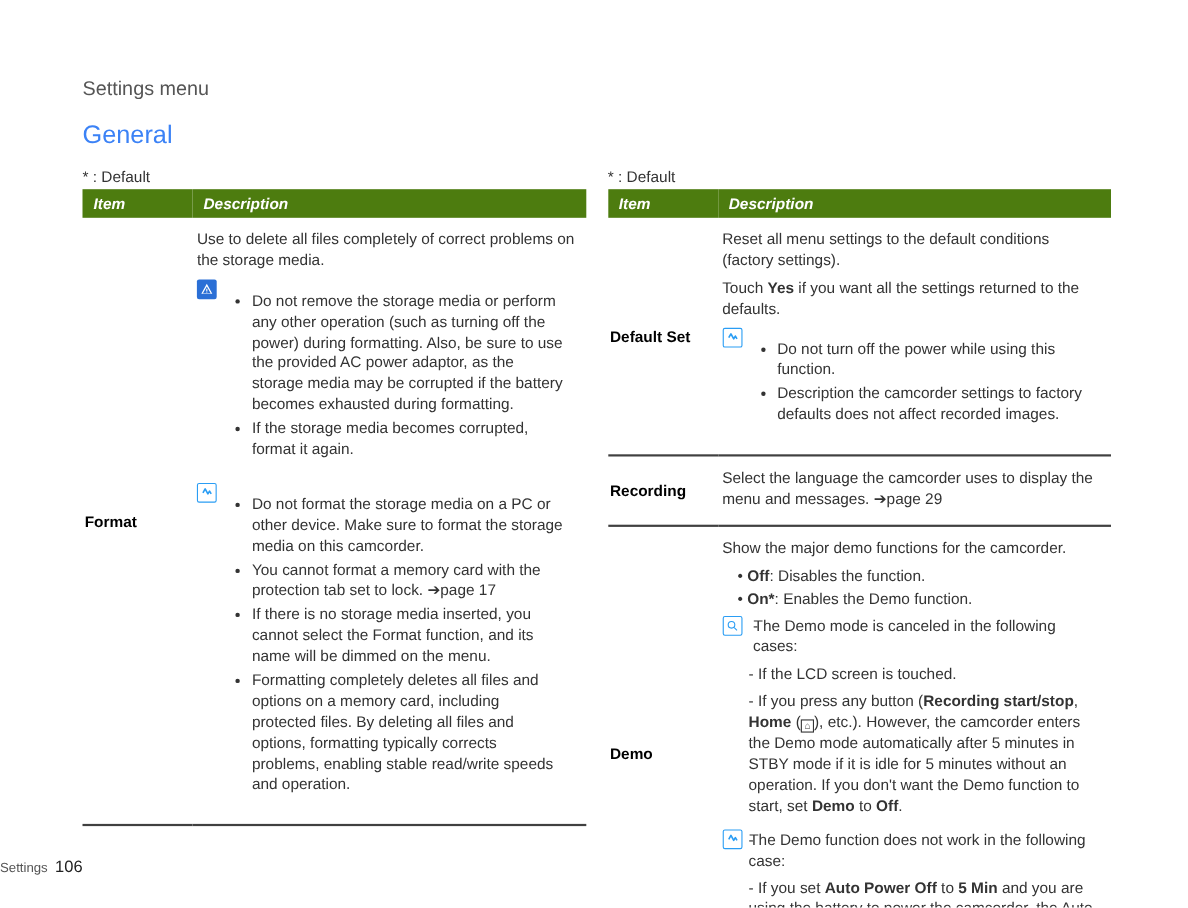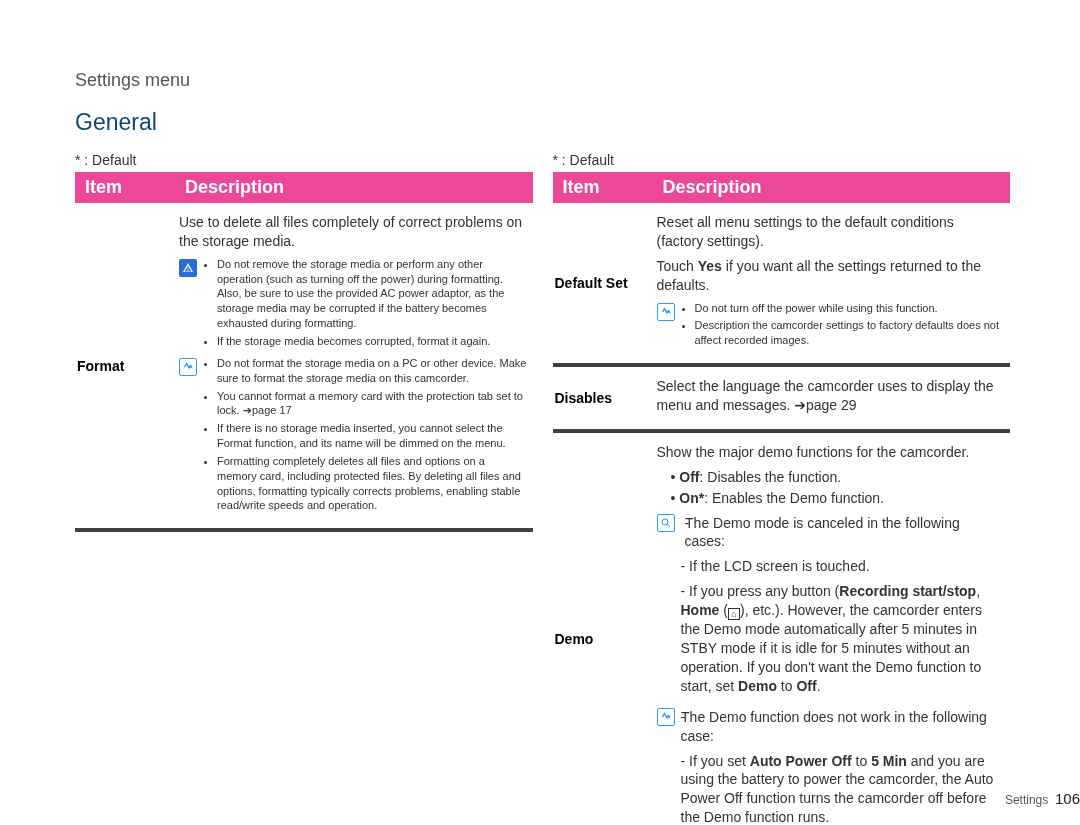--- a/index.html
+++ b/index.html
@@ -17,21 +17,21 @@
   }
   .page-title {
     font-size: 18px;
     font-weight: 400;
     color: #555;
     margin: 0 0 8px 0;
   }
   .section-title {
     font-size: 23px;
     font-weight: 400;
-    color: #0c4a6e;
+    color: #3b82f6;
     margin: 18px 0 10px 0;
   }
   .columns {
     display: flex;
     gap: 20px;
   }
   .col {
     flex: 1 1 50%;
   }
   .default-note {
@@ -39,30 +39,31 @@
     font-size: 14px;
     color: #333;
     margin: 6px 4px 4px 0;
   }
   table.items {
     width: 100%;
     border-collapse: collapse;
     font-size: 13px;
   }
   table.items th {
-    background: #ec4899;
+    background: #4d7c0f;
     color: #fff;
     text-align: left;
     font-weight: 700;
     padding: 5px 10px;
-    font-size: 18px;
+    font-size: 14px;
+    font-style: italic;
   }
   table.items th.item-col { width: 100px; }
   table.items td {
-    border-bottom: 4px solid #404040;
+    border-bottom: 2px solid #404040;
     padding: 8px 6px 8px 4px;
     vertical-align: top;
   }
   table.items td.item-name {
     font-weight: 700;
     font-size: 14px;
     color: #000000;
     padding-left: 2px;
     padding-top: 8px;
     vertical-align: middle;
@@ -82,42 +83,42 @@
     display: flex; align-items: center; justify-content: center;
     margin-top: 2px;
     border-radius: 2px;
   }
   .icon-warn { background: #2a6fd6; color: #fff; }
   .icon-info { border: 1px solid #2a9df4; color: #2a9df4; background:#fff; }
   .icon-tip  { border: 1px solid #2a9df4; color: #2a9df4; background:#fff; }
   .icon-box svg { width: 12px; height: 12px; }
 
   ul.notes {
-    margin: 0; padding: 0 0 0 14px;
-    font-size: 11px;
+    margin: 12px; padding: 0 0 0 14px;
+    font-size: 14px;
     line-height: 1.35;
     color: #333;
   }
   ul.notes li { margin: 0 0 3px 0; }
   .sub {
     font-size: 11.5px;
     line-height: 1.35;
     margin: 0 0 2px 0;
   }
   .sub::before { content: "- "; }
   .home-icon {
     display: inline-flex; width:12px; height:12px; border:1px solid #333;
     align-items: center; justify-content: center; font-size:9px; vertical-align: -2px;
   }
   .go-icon { font-size: 12px; }
   .footer {
     position: absolute;
-    bottom: 18px;
+    bottom: 28px;
     width: 100%;
-    text-align: right;
+    text-align: left;
     font-size: 12px;
     color: #555;
   }
   .footer .num { font-size: 15px; color: #222; }
 </style>
 </head>
 <body>
 
 <div class="page">
   <h1 class="page-title">Settings menu</h1>
@@ -194,21 +195,21 @@
               </span>
               <ul class="notes">
                 <li>Do not turn off the power while using this function.</li>
                 <li>Description the camcorder settings to factory defaults does not affect recorded images.</li>
               </ul>
             </div>
           </td>
         </tr>
 
         <tr>
-          <td class="item-name">Disables</td>
+          <td class="item-name">Recording</td>
           <td class="desc">
             <p>
               <span>Select the language the camcorder uses to display the menu and messages. </span><span class="go-icon"></span><span>➔page 29</span>
             </p>
           </td>
         </tr>
 
         <tr>
           <td class="item-name">Demo</td>
           <td class="desc">

